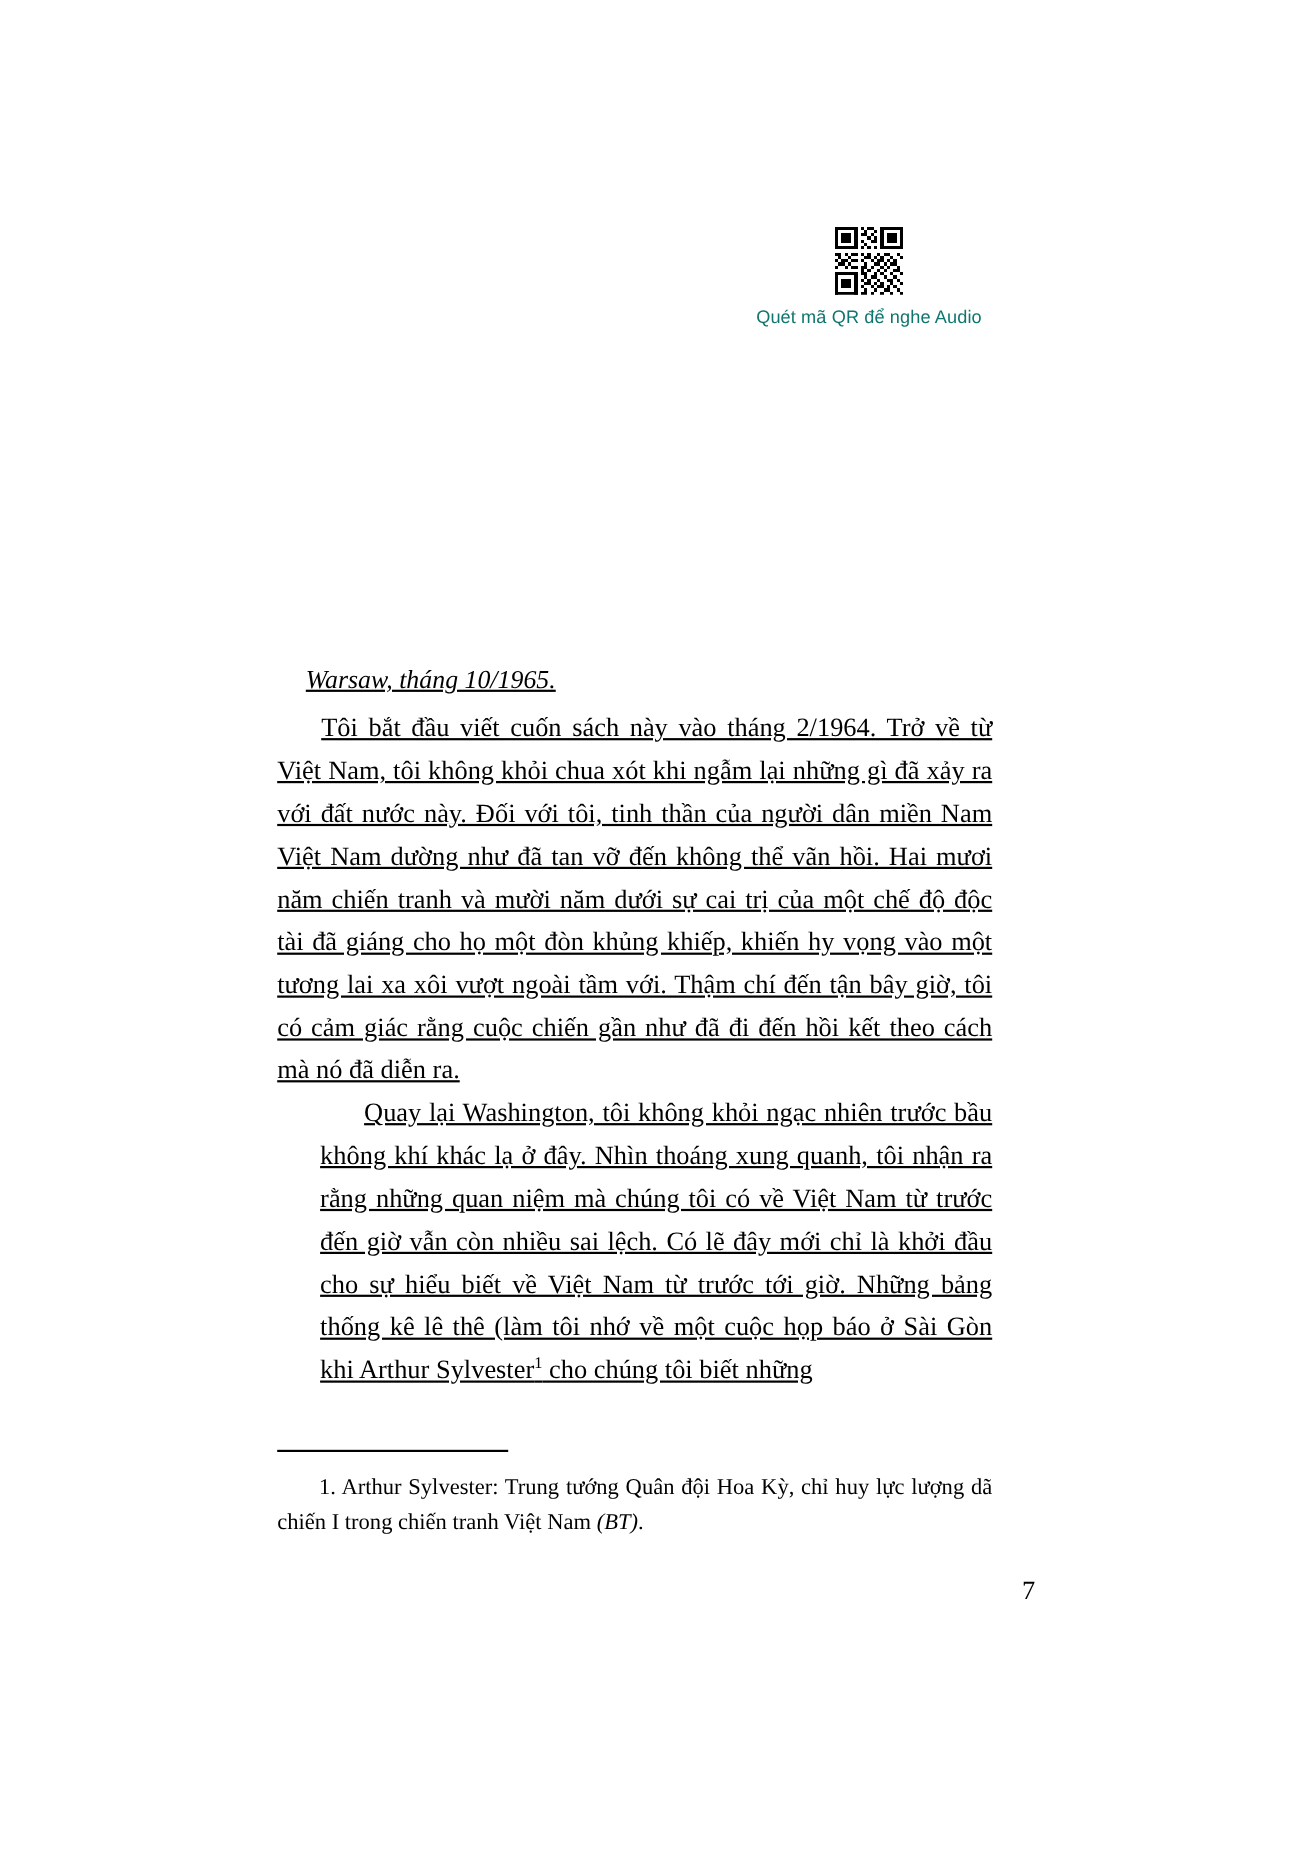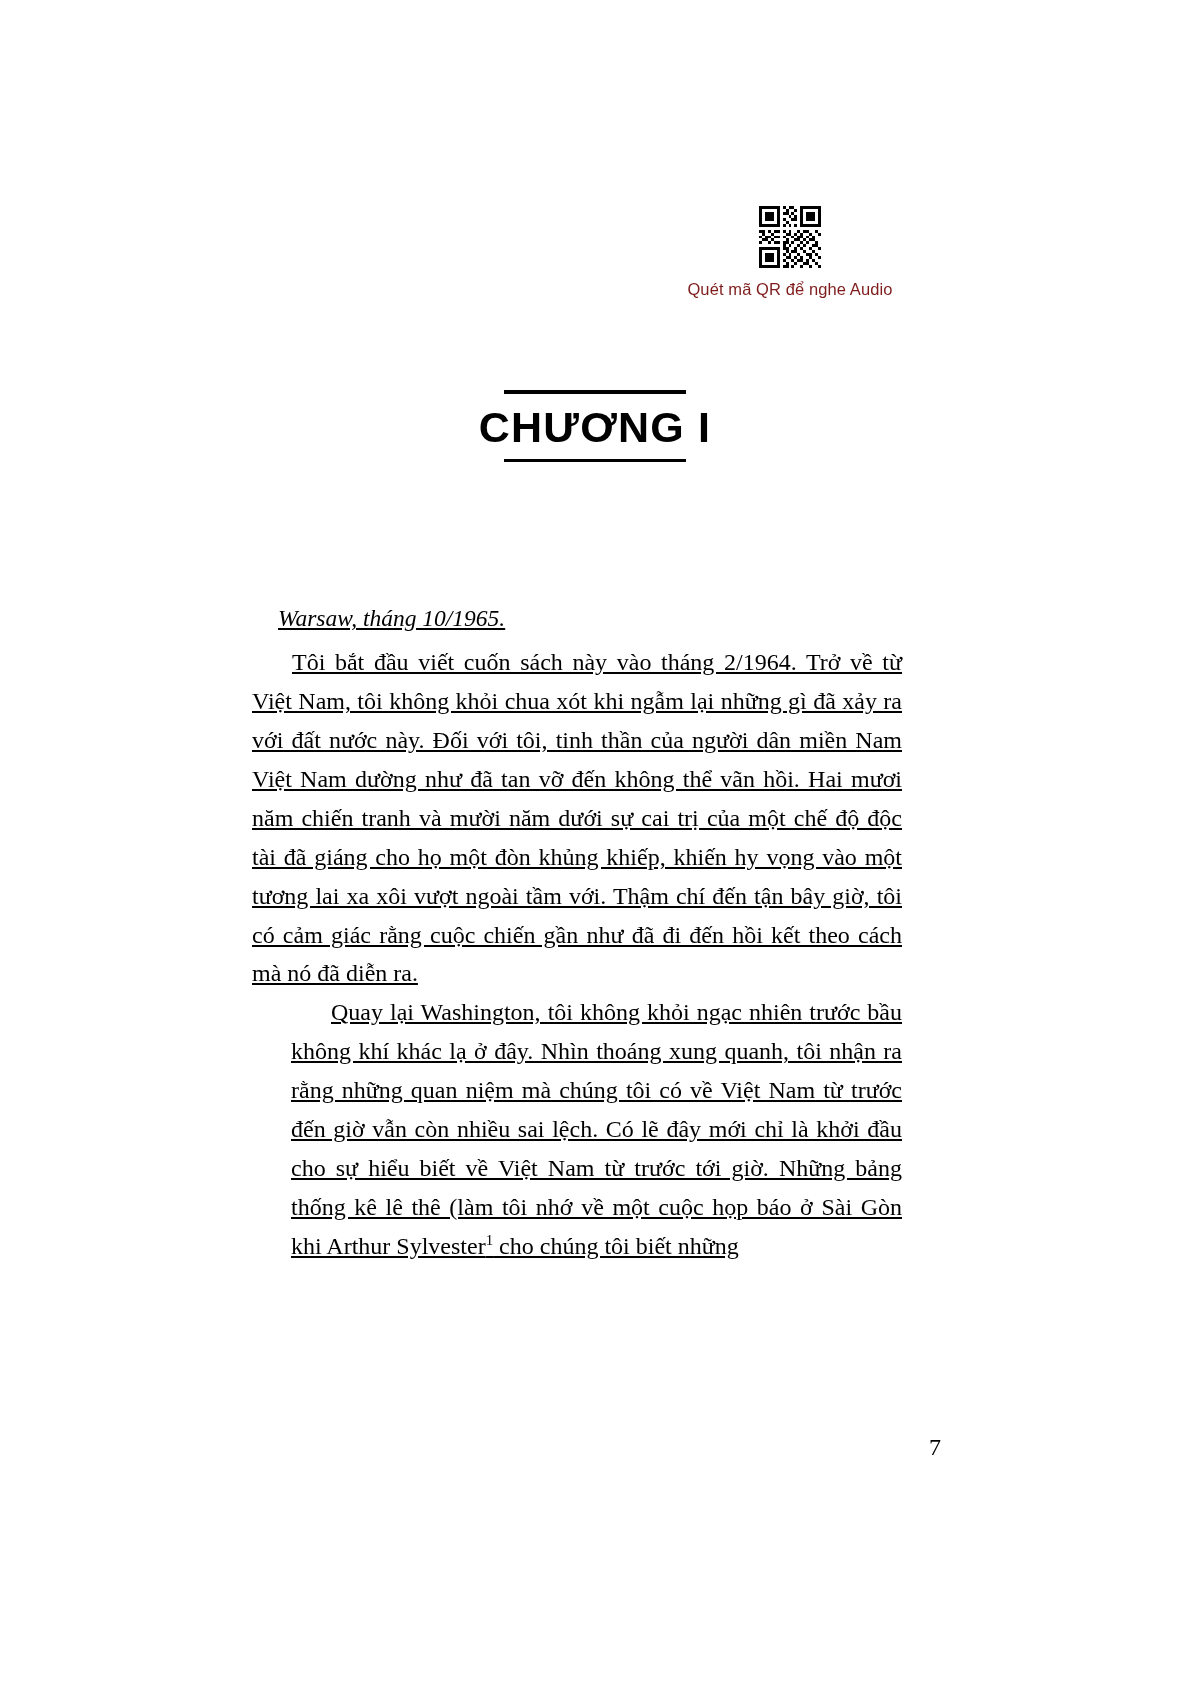--- a/index.html
+++ b/index.html
@@ -36,21 +36,21 @@
     width: 62px;
     height: 62px;
     image-rendering: pixelated;
     display: block;
   }
   .qr-caption {
     margin-top: 12px;
     font-family: "Liberation Sans", sans-serif;
     font-size: 16.5px;
     letter-spacing: .1px;
-    color: #7f1d1d;
+    color: #0f766e;
     white-space: nowrap;
   }
 
   
   .chapter {
     position: absolute;
     top: 390px;
     left: 0;
     width: 100%;
     display: flex;
@@ -264,32 +264,29 @@
         <rect x="8" y="20" width="2" height="1"></rect>
           <rect x="11" y="20" width="1" height="1"></rect>
         <rect x="14" y="20" width="1" height="1"></rect>
           <rect x="17" y="20" width="1" height="1"></rect>
         <rect x="20" y="20" width="1" height="1"></rect>
       </g>
     </svg>
     <div class="qr-caption">Quét mã QR để nghe Audio</div>
   </div>
 
-  <div class="chapter">
-    <div class="chapter-inner">
-      <div class="rule-top"></div>
-      <div class="chapter-title">CHƯƠNG I</div>
-      <div class="rule-bottom"></div>
-    </div>
-  </div>
 
   <div class="body-area">
     <div class="dateline">Warsaw, tháng 10/1965.</div>
 
     <p class="para">Tôi bắt đầu viết cuốn sách này vào tháng 2/1964. Trở về từ Việt Nam, tôi không khỏi chua xót khi ngẫm lại những gì đã xảy ra với đất nước này. Đối với tôi, tinh thần của người dân miền Nam Việt Nam dường như đã tan vỡ đến không thể vãn hồi. Hai mươi năm chiến tranh và mười năm dưới sự cai trị của một chế độ độc tài đã giáng cho họ một đòn khủng khiếp, khiến hy vọng vào một tương lai xa xôi vượt ngoài tầm với. Thậm chí đến tận bây giờ, tôi có cảm giác rằng cuộc chiến gần như đã đi đến hồi kết theo cách mà nó đã diễn ra.</p>
 
     <p class="para"><span>Quay lại Washington, tôi không khỏi ngạc nhiên trước bầu không khí khác lạ ở đây. Nhìn thoáng xung quanh, tôi nhận ra rằng những quan niệm mà chúng tôi có về Việt Nam từ trước đến giờ vẫn còn nhiều sai lệch. Có lẽ đây mới chỉ là khởi đầu cho sự hiểu biết về Việt Nam từ trước tới giờ. Những bảng thống kê lê thê (làm tôi nhớ về một cuộc họp báo ở Sài Gòn khi Arthur Sylvester</span><sup class="fn">1</sup><span> cho chúng tôi biết những</span></p>
   </div>
 
+  <div class="footnote">
+    <div class="footnote-rule"></div>
+    <p class="footnote-text"><span>1. Arthur Sylvester: Trung tướng Quân đội Hoa Kỳ, chỉ huy lực lượng dã chiến I trong chiến tranh Việt Nam </span><i>(BT)</i><span>.</span></p>
+  </div>
 
   <div class="page-number">7</div>
 
 </div>
 
 </body></html>

